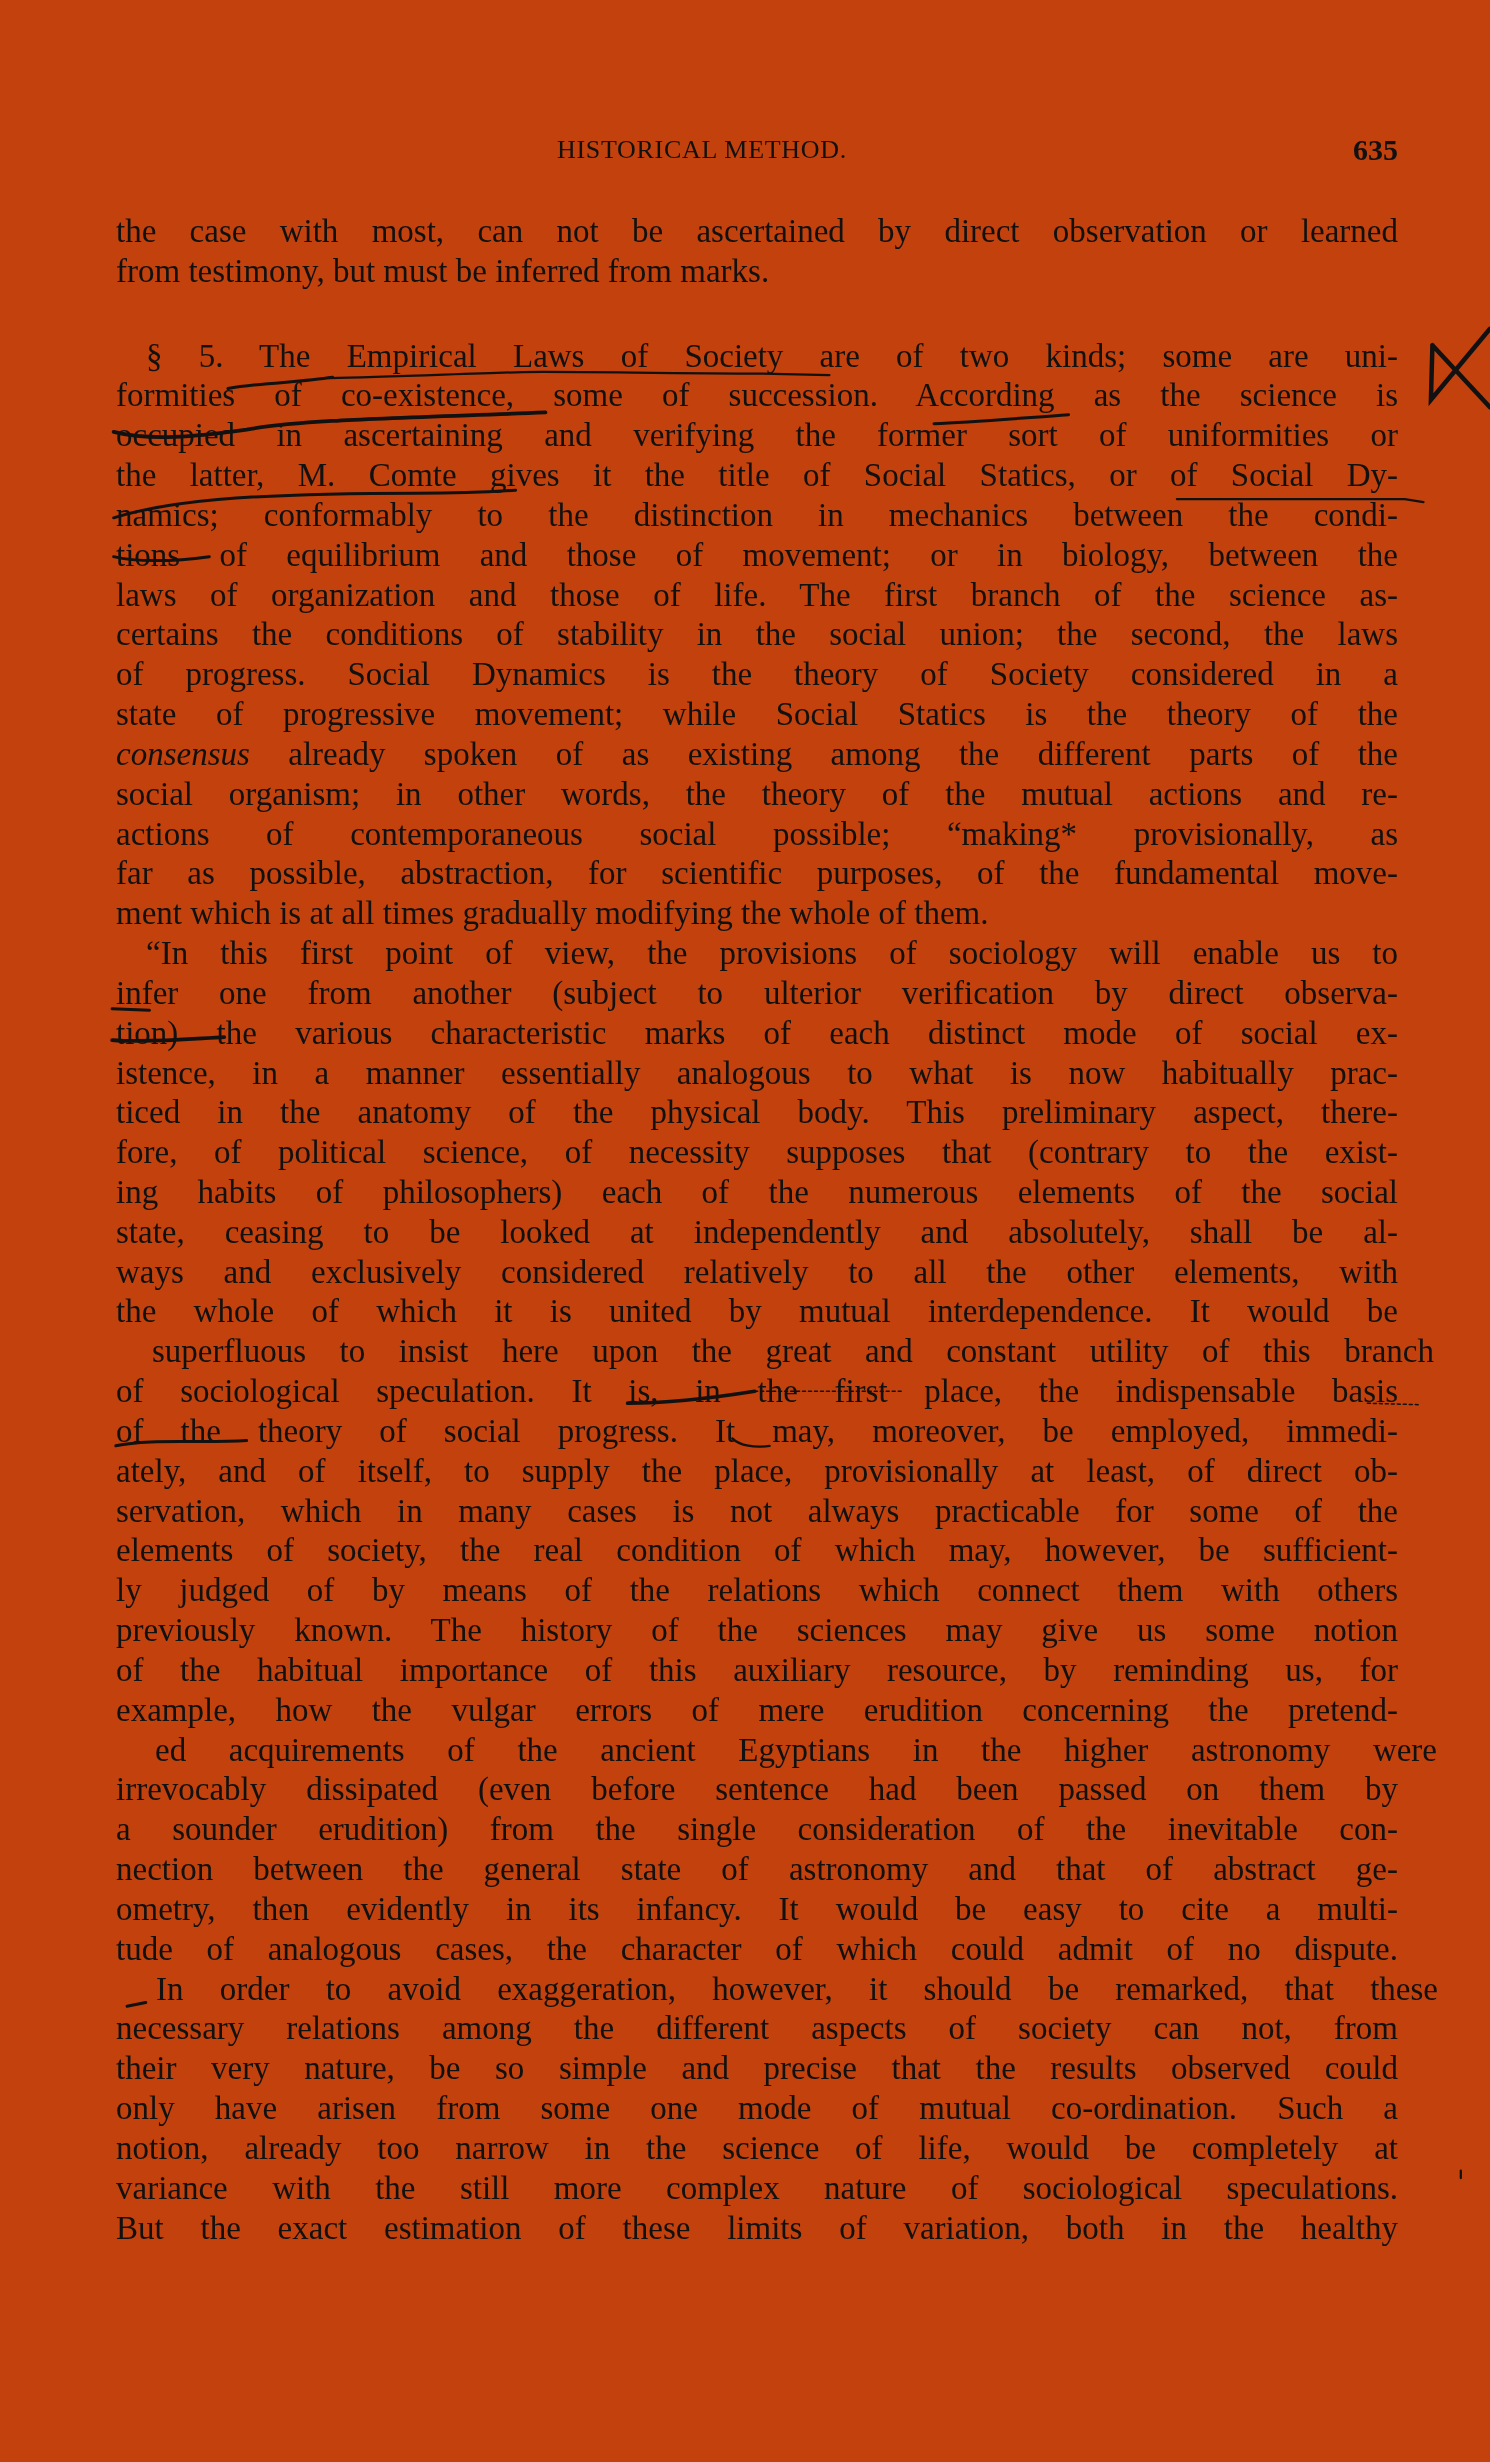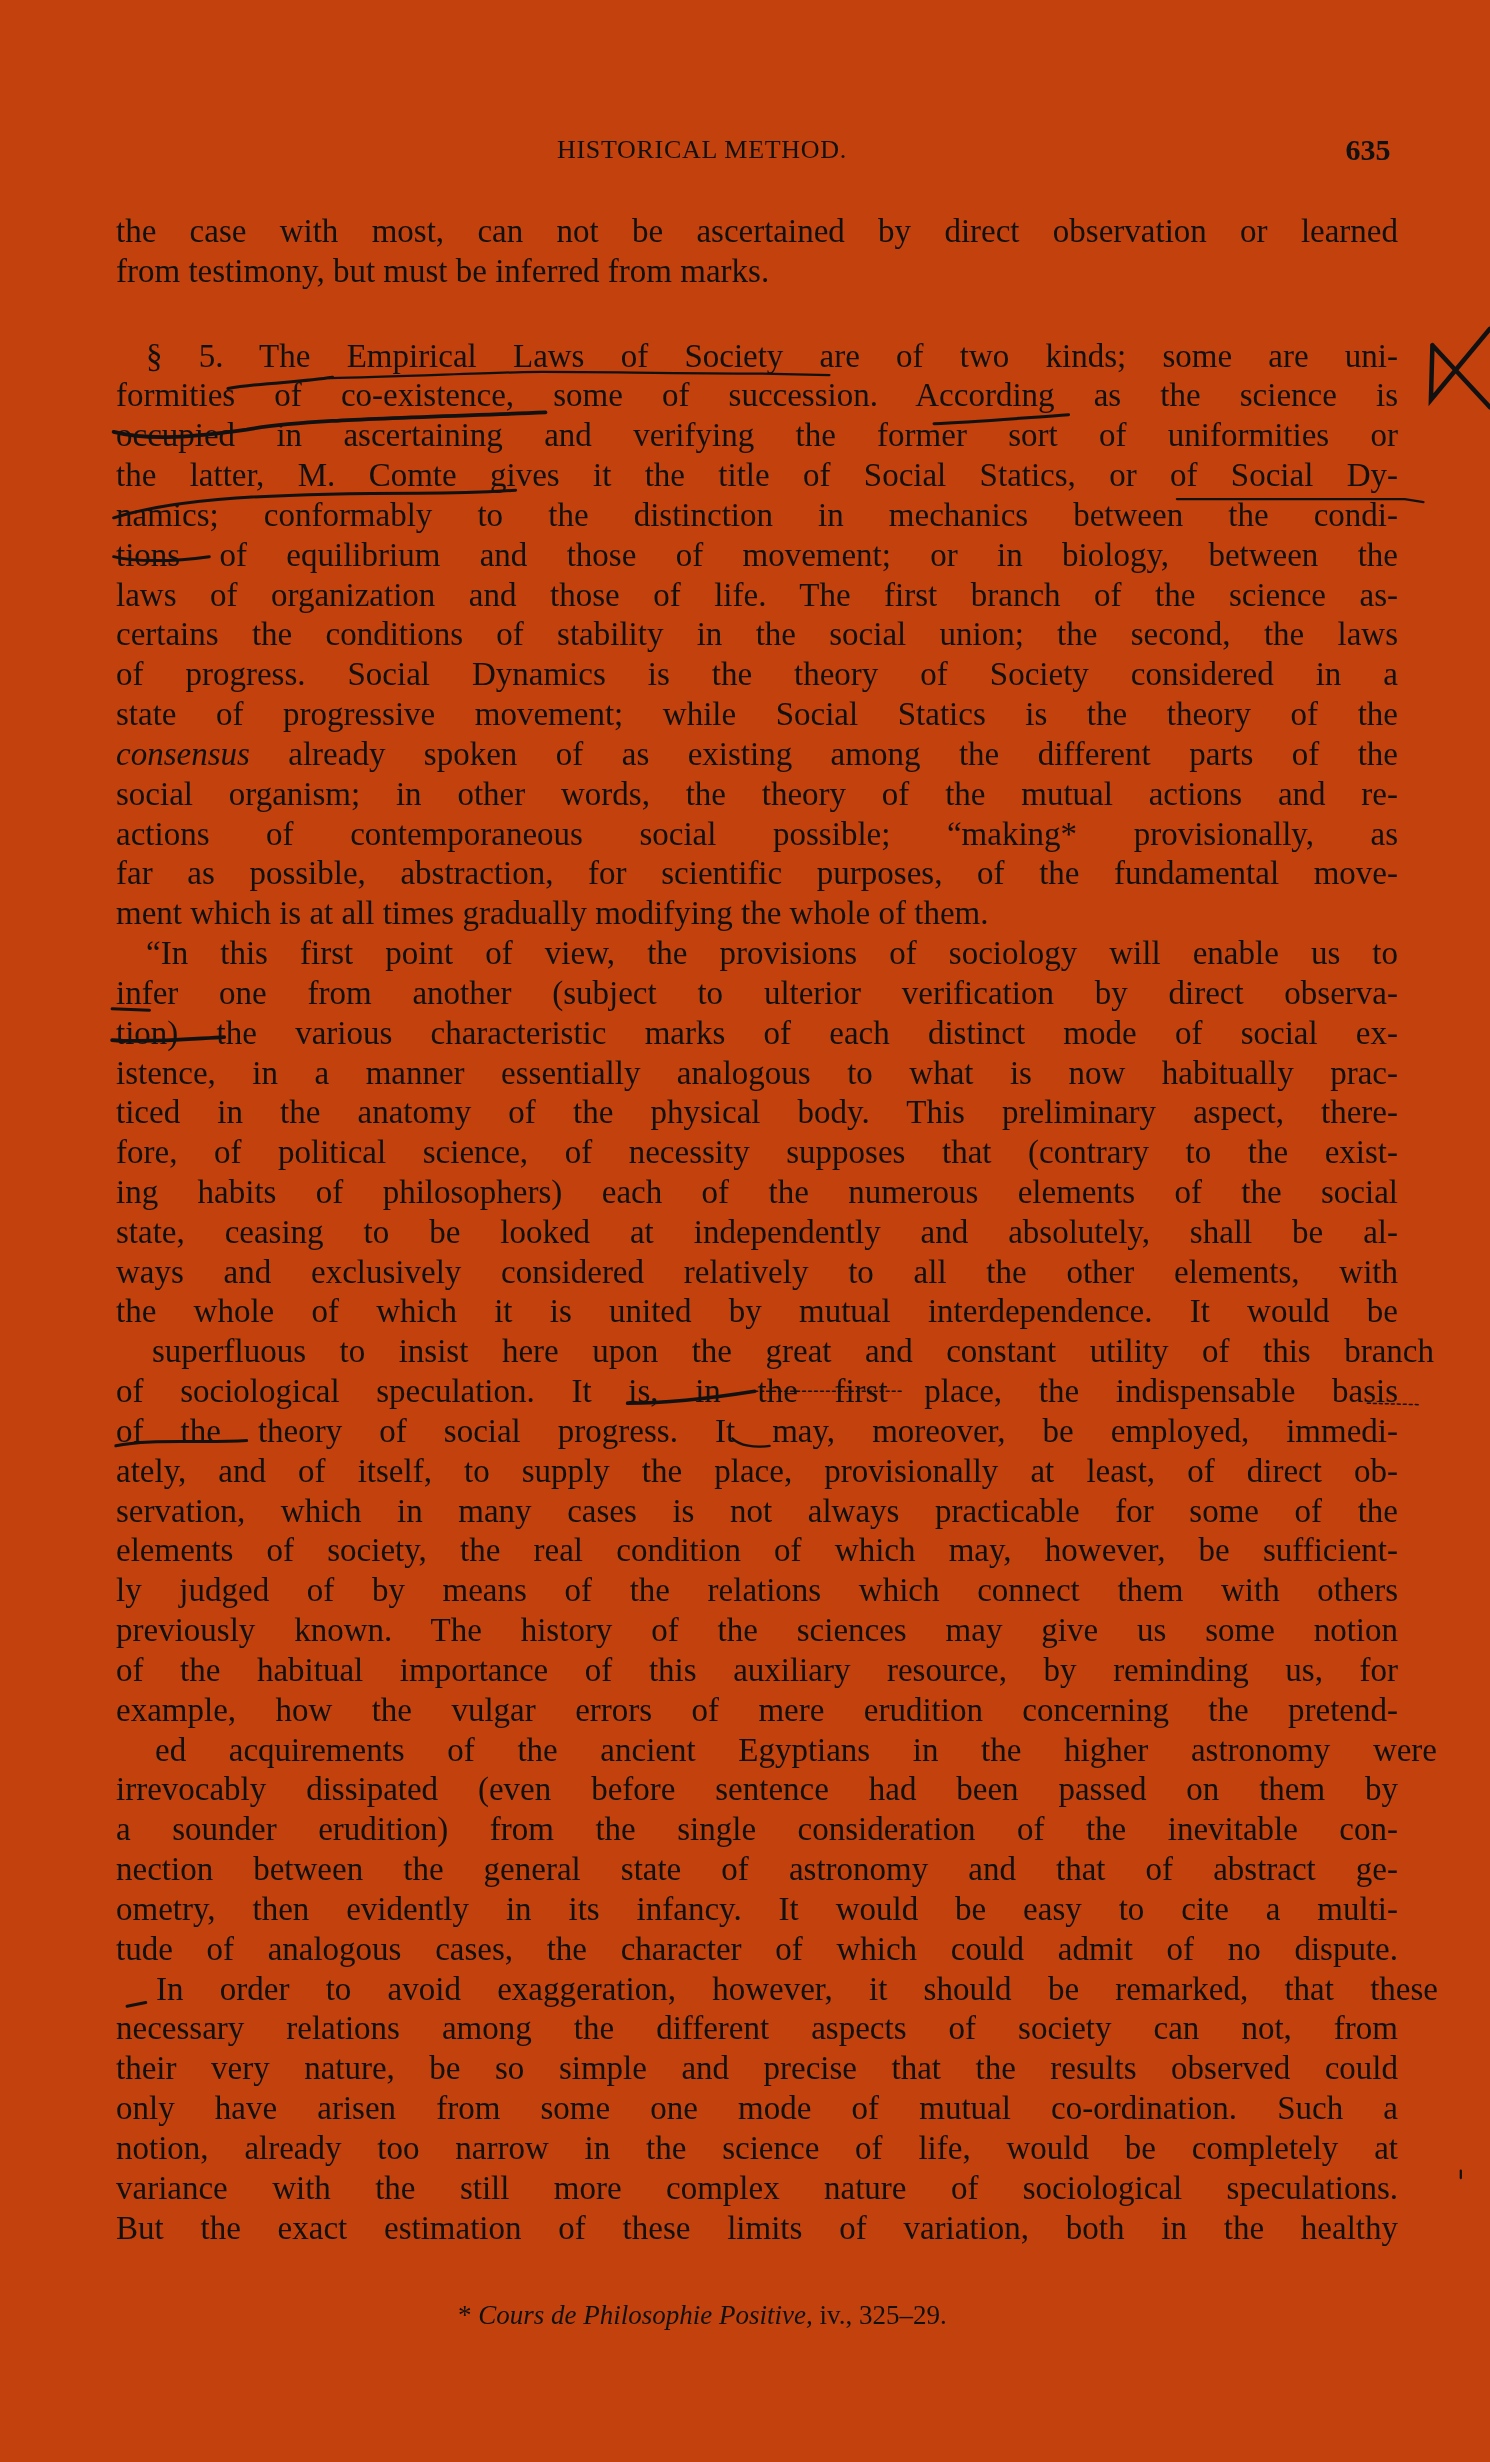--- a/index.html
+++ b/index.html
@@ -5,21 +5,21 @@
   html, body { margin: 0; padding: 0; background: #ffffff; }
   body { width: 1490px; height: 2462px; position: relative; overflow: hidden; color: #111111; }
   .page { position: absolute; left: 0; top: 0; width: 1490px; height: 2462px; background: #c2410c; }
   .running-head {
     position: absolute; top: 135px; left: 557px;
     font-family: "Liberation Serif", "DejaVu Serif", serif;
     font-size: 26px; letter-spacing: 0.7px; color: #111;
     white-space: nowrap;
   }
   .page-number {
-    position: absolute; top: 133px; left: 1338px; width: 60px; text-align: center;
+    position: absolute; top: 133px; left: 1338px; width: 60px; text-align: right;
     font-family: "Liberation Serif", "DejaVu Serif", serif;
     font-size: 30px; font-weight: bold; color: #111;
   }
   .block {
     position: absolute; left: 116px; width: 1282px;
     font-family: "Liberation Serif", "DejaVu Serif", serif;
     font-size: 33px; color: #111;
   }
   .line {
     position: absolute; left: 0; width: 1282px; height: 40px; line-height: 40px;
@@ -92,24 +92,20 @@
       <div class="line" style="top: 1929px;">tude of analogous cases, the character of which could admit of no dispute.</div>
       <div class="line" style="top: 1969px; margin-left: 40px;">In order to avoid exaggeration, however, it should be remarked, that these</div>
       <div class="line" style="top: 2008px;">necessary relations among the different aspects of society can not, from</div>
       <div class="line" style="top: 2048px;">their very nature, be so simple and precise that the results observed could</div>
       <div class="line" style="top: 2088px;">only have arisen from some one mode of mutual co-ordination.  Such a</div>
       <div class="line" style="top: 2128px;">notion, already too narrow in the science of life, would be completely at</div>
       <div class="line" style="top: 2168px;">variance with the still more complex nature of sociological speculations.</div>
       <div class="line" style="top: 2208px;">But the exact estimation of these limits of variation, both in the healthy</div>
     </div>
 
-  <div class="footnote">
-    <span>*</span>
-    <span class="ital">Cours de Philosophie Positive,</span><span> iv., 325–29.</span>
-  </div>
 
   <svg class="annot" viewBox="0 0 1994 3295">
     <g fill="none" stroke="#111" stroke-linecap="round">
 
       <path d="M440 506 C 520 505, 620 500, 700 498 C 760 497, 900 500, 1020 500 L 1110 502" stroke-width="3"></path>
 
       <path d="M305 520 C 350 512, 400 512, 445 505" stroke-width="4"></path>
 
       <path d="M152 578 C 200 590, 260 585, 330 575 C 400 562, 520 560, 730 552" stroke-width="5"></path>
 

